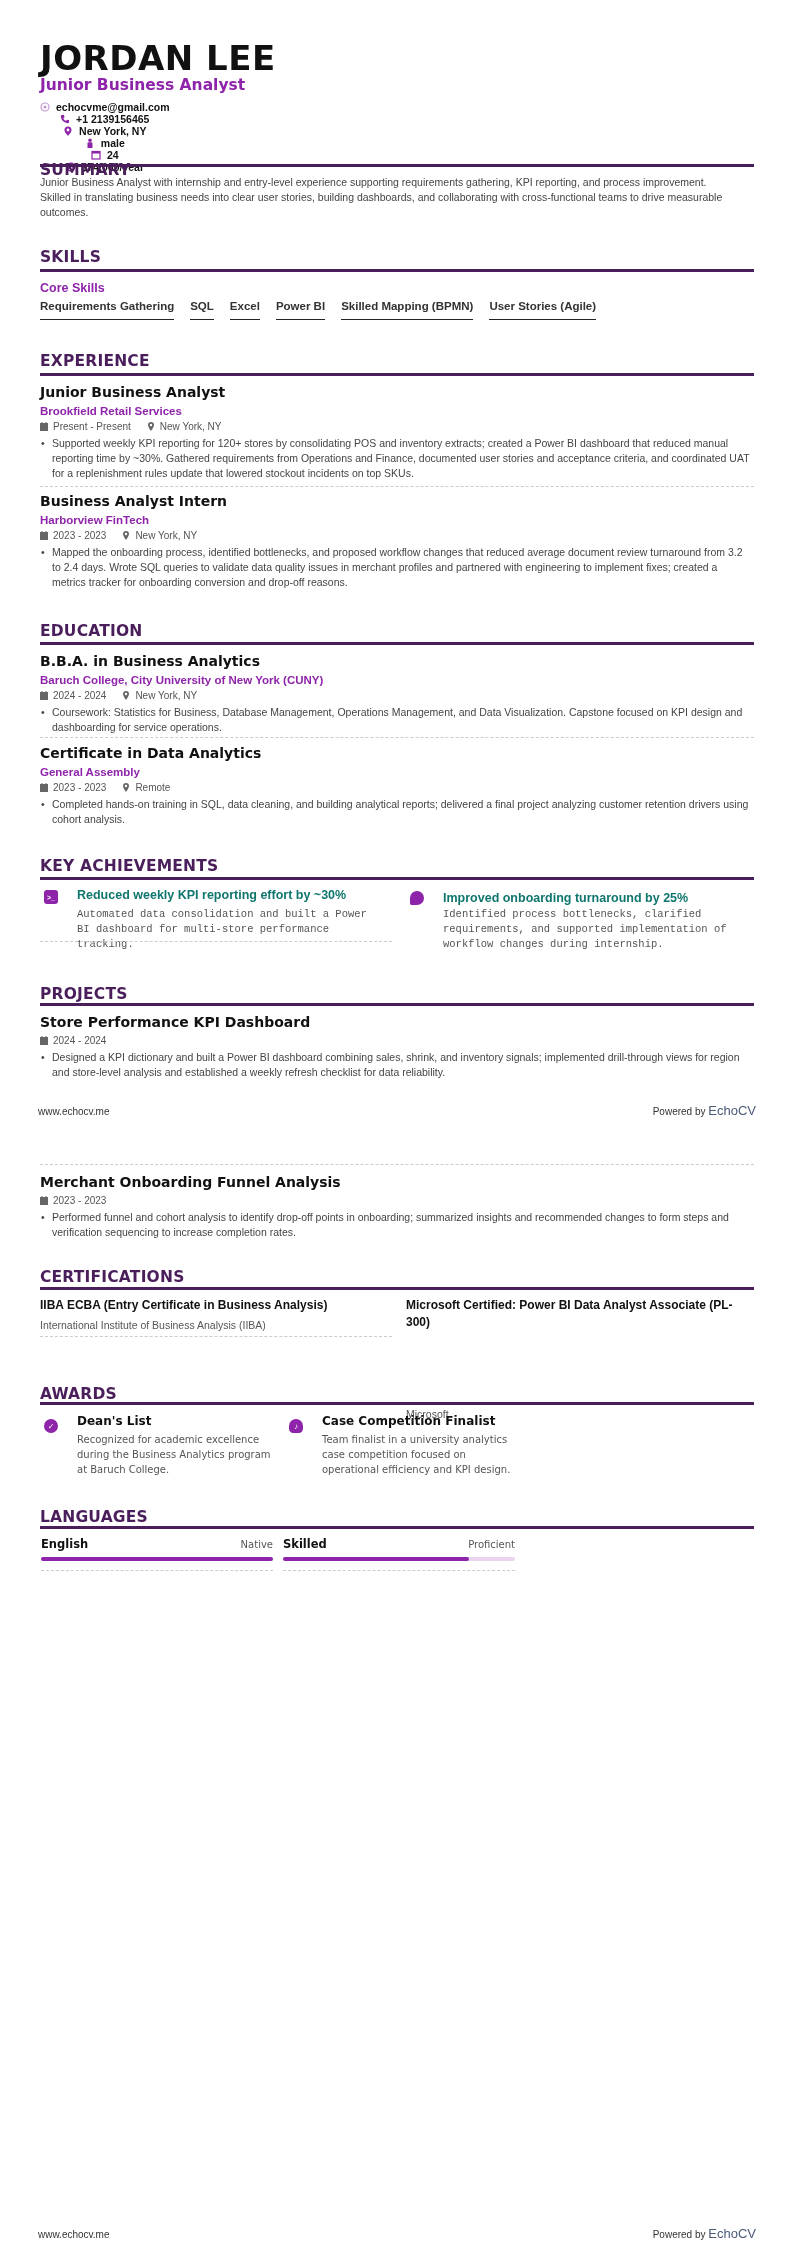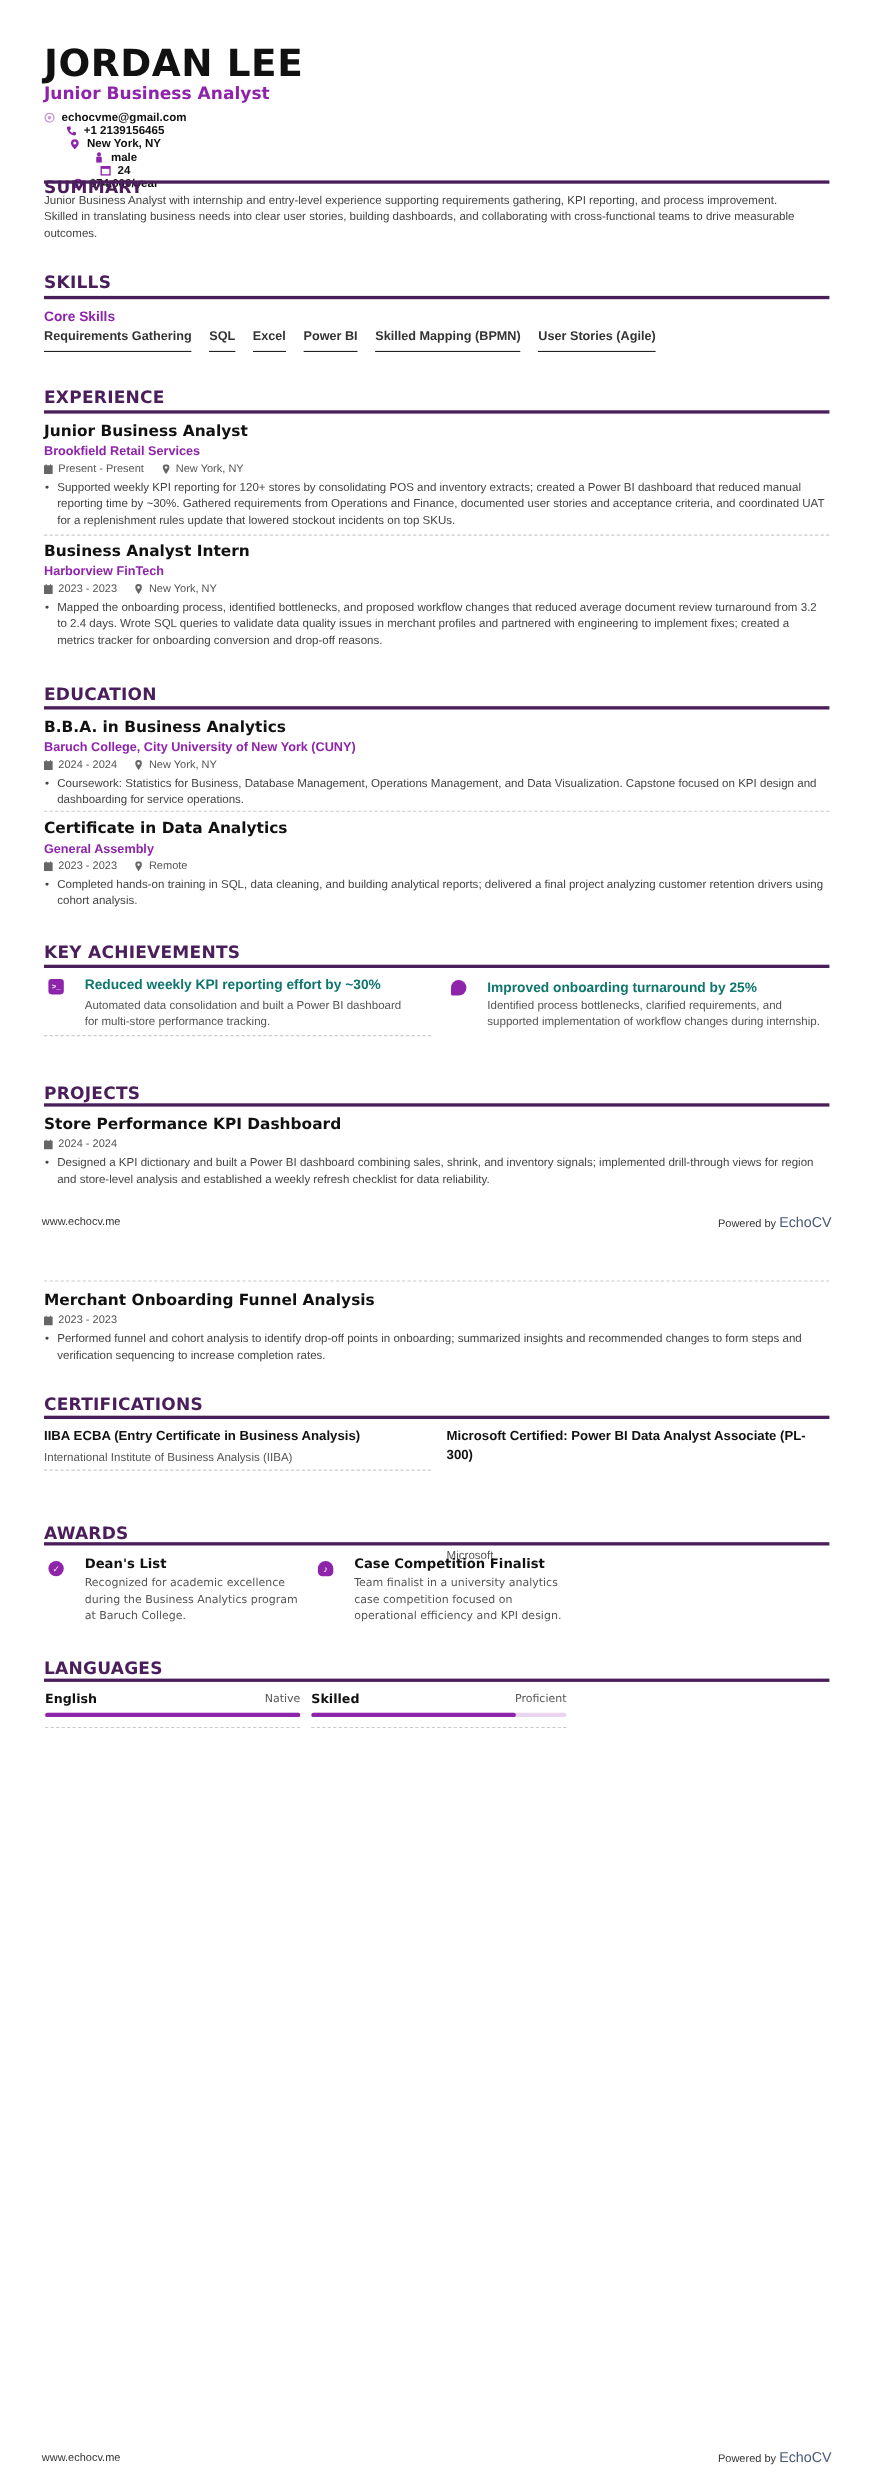--- a/index.html
+++ b/index.html
@@ -25,21 +25,21 @@
   .item-org { position: absolute; left: 40px; font-weight: bold; font-size: 11.5px; color: #8e24aa; }
   .meta { position: absolute; left: 40px; display: flex; align-items: flex-end; font-size: 10px; color: #555; }
   .meta .m { display: flex; align-items: center; margin-right: 16px; }
   .meta svg { width: 8px; height: 9px; fill: #666; margin-right: 5px; }
   .bullet { position: absolute; left: 40px; width: 714px; font-size: 10.5px; line-height: 15px; color: #444; padding-left: 12px; }
   .bullet::before { content: "•"; position: absolute; left: 1px; top: 0; color: #444; }
   .dash { position: absolute; border-top: 1px dashed #ccc; height: 0; }
 
   .ach-icon { position: absolute; width: 14px; height: 14px; border-radius: 3px; background: #8e24aa; color: #fff; font-size: 7px; display: flex; align-items: center; justify-content: center; font-weight: bold; }
   .ach-title { position: absolute; font-weight: bold; font-size: 12.5px; color: #0f766e; }
-  .ach-desc { position: absolute; font-size: 10.5px; line-height: 15px; color: #555; }
+  .ach-desc { position: absolute; font-size: 10.5px; line-height: 15px; color: #555; font-family: Liberation Mono, monospace; }
 
   .cert-title { position: absolute; font-weight: bold; font-size: 12px; line-height: 17px; color: #111; }
   .cert-org { position: absolute; font-size: 10.5px; color: #555; }
 
   .award-icon { position: absolute; width: 14px; height: 14px; border-radius: 50%; background: #8e24aa; color: #fff; font-size: 8px; display: flex; align-items: center; justify-content: center; }
   .award-title { position: absolute; font-family: "DejaVu Sans", sans-serif; font-weight: bold; font-size: 12px; color: #111; }
   .award-desc { position: absolute; font-family: "DejaVu Sans", sans-serif; font-size: 10px; line-height: 15px; color: #555; width: 200px; }
 
   .lang { position: absolute; width: 232px; }
   .lang-name { position: absolute; left: 0; top: 0; font-family: "DejaVu Sans", sans-serif; font-weight: bold; font-size: 11.5px; color: #111; }

